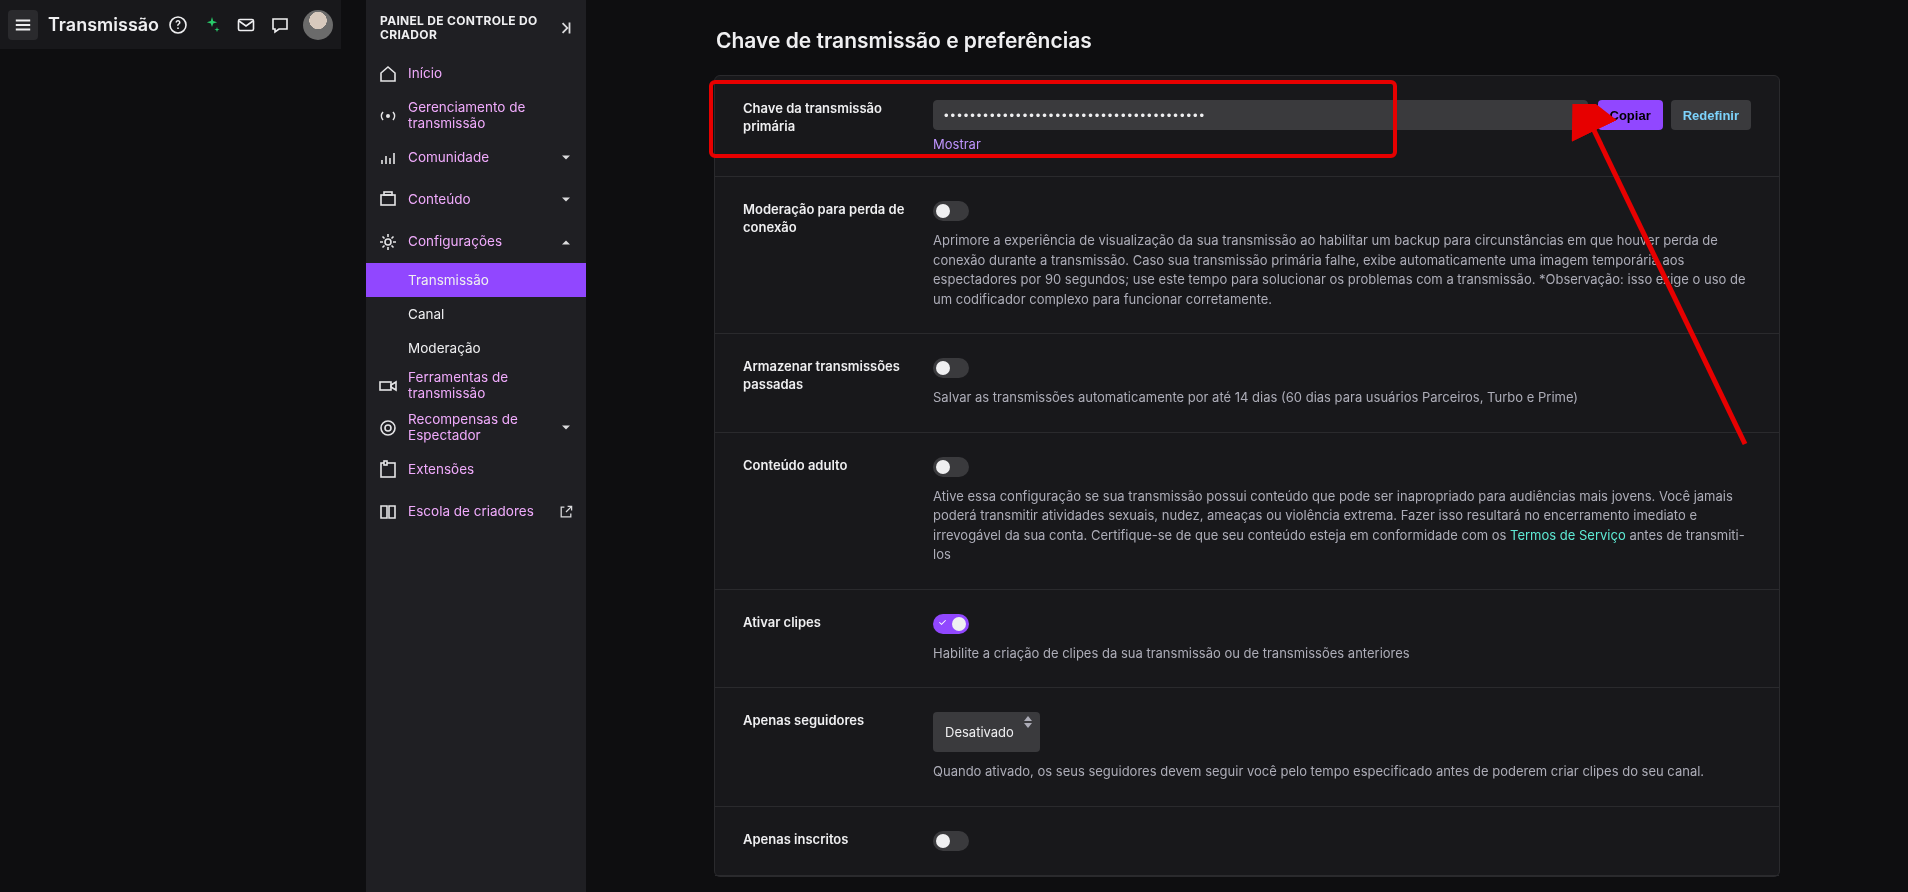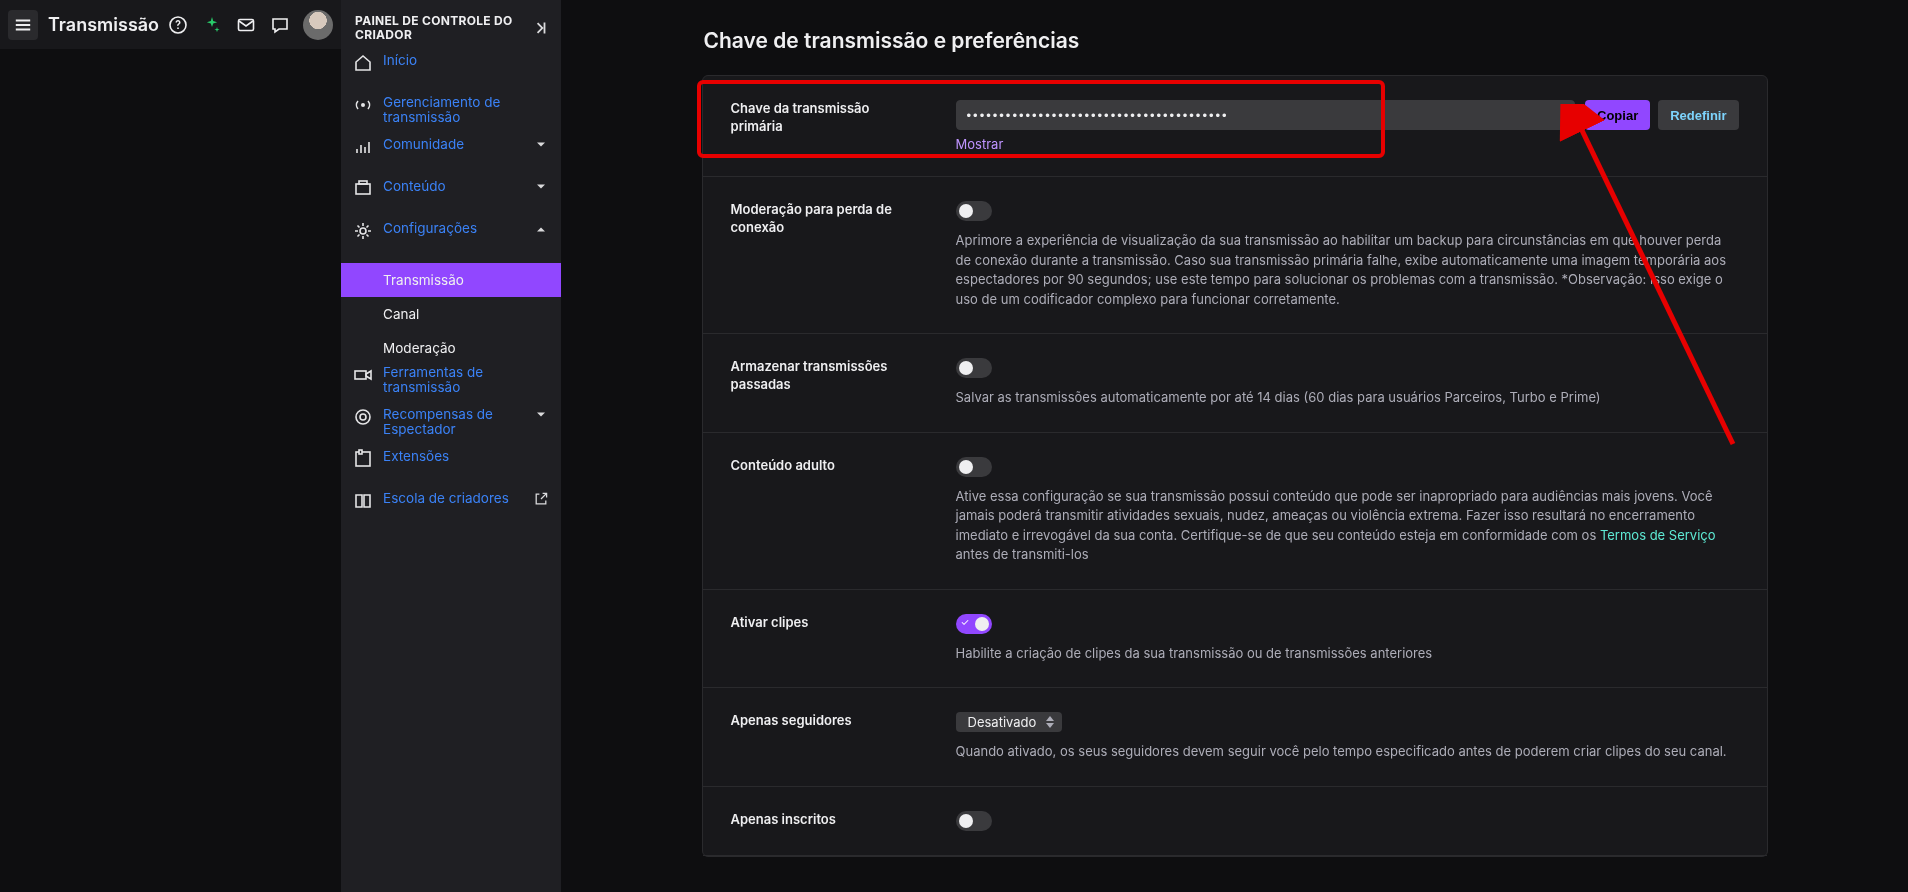--- a/index.html
+++ b/index.html
@@ -8,40 +8,40 @@
 
 
 .topbar { height:50px; background:#18181b; border-bottom:1px solid #0e0e10; display:flex; align-items:center; padding:0 8px; }
 .menu-btn { width:30px; height:30px; border-radius:4px; background:#2a2a2d; display:flex; align-items:center; justify-content:center; cursor:pointer; }
 .topbar h1 { font-size:18px; font-weight:600; margin-left:10px; }
 .topbar .spacer { flex:1; }
 .topbar .icon-btn { width:30px; height:30px; display:flex; align-items:center; justify-content:center; cursor:pointer; border-radius:4px; margin-left:4px; }
 .avatar { width:30px; height:30px; border-radius:50%; background:#8e8e8e; margin-left:8px; cursor:pointer; background-image:radial-gradient(circle at 50% 35%,#d7c9bd 35%,transparent 36%), linear-gradient(#6b6b6b,#6b6b6b); }
 
 
-.body { flex:1; display:flex; min-height:0; }
+.body { flex:1; display:flex; min-height:0;margin-left:25px; }
 .sidebar { width:220px; background:#1f1f23; display:flex; flex-direction:column; padding-top:6px; }
 .side-header { padding:8px 12px 10px 14px; display:flex; align-items:center; justify-content:space-between; }
 .side-header .title { font-size:12px; font-weight:700; letter-spacing:.3px; line-height:1.2; }
 .side-header .collapse-icn { cursor:pointer; opacity:.9; }
-.side-item { display:flex; height:42px; padding:0 12px; cursor:pointer; color:#3b82f6; }
+.side-item { display:flex; align-items:center; height:42px; padding:0 12px; cursor:pointer; color:#f0abfc; }
 .side-item .icn { width:20px; height:20px; margin-right:10px; display:flex; align-items:center; justify-content:center; opacity:.95; }
 .side-item .lbl { flex:1; font-size:13.5px; line-height:1.15; }
 .side-item .chev { opacity:.9; }
 .side-sub { padding-left:42px; height:34px; display:flex; align-items:center; cursor:pointer; font-size:13.5px; }
 .side-sub.active { background:#9147ff; }
 .side-item.external .ext-icn { opacity:.9; }
 
 
 .main { flex:1; overflow:auto; padding:28px 0 40px 0; }
 .main-inner { max-width:1066px; margin:0 auto; }
 .page-title { font-size:21px; font-weight:600; margin:0 0 22px 2px; }
 
 .panel { background:#18181b; border:1px solid #2a2a2d; border-radius:6px; }
-.row { display:flex; padding:24px 28px; border-bottom:1px solid #2a2a2d;gap:35px; }
+.row { display:flex; padding:24px 28px; border-bottom:1px solid #2a2a2d; }
 .row:last-child { border-bottom:none; }
 .row .label-col { width:190px; flex-shrink:0; font-size:13px; font-weight:600; line-height:1.35; padding-right:16px; }
 .row .content-col { flex:1; }
 .desc { color:#adadb8; font-size:13px; line-height:1.5; margin-top:10px; }
 .desc a { color:#5eead4; text-decoration:none; }
 
 
 .key-row .content-col { display:flex; align-items:flex-start; gap:10px; flex-wrap:nowrap; }
 .key-field-wrap { flex:1; }
 .key-input { width:100%; height:30px; background:#3a3a3d; border:1px solid #3a3a3d; border-radius:4px; color:#efeff1; padding:0 10px; font-size:13px; letter-spacing:2px; }
@@ -52,21 +52,21 @@
 .show-link { color:#bf94ff; font-size:13px; margin-top:6px; display:inline-block; cursor:pointer; }
 
 
 .toggle { width:36px; height:20px; border-radius:10px; background:#3a3a3d; position:relative; cursor:pointer; display:inline-block; vertical-align:middle; }
 .toggle .knob { position:absolute; width:14px; height:14px; border-radius:50%; background:#efeff1; top:3px; left:3px; transition:left .15s; }
 .toggle.on { background:#9147ff; }
 .toggle.on .knob { left:19px; }
 .toggle.on::before { content:"✓"; position:absolute; left:5px; top:2px; font-size:10px; color:#fff; }
 
 
-.select { display:inline-flex; align-items:center; height:20px; padding:0 26px 0 12px; background:#3a3a3d; border-radius:4px; position:relative; cursor:pointer; font-size:13px; color:#efeff1; }
+.select { display:inline-flex; align-items:center; height:40px; padding:0 26px 0 12px; background:#3a3a3d; border-radius:4px; position:relative; cursor:pointer; font-size:13px; color:#efeff1; }
 .select::after { content:""; position:absolute; right:8px; top:11px; width:0; height:0; border-left:4px solid transparent; border-right:4px solid transparent; border-top:5px solid #adadb8; }
 .select::before { content:""; position:absolute; right:8px; top:4px; width:0; height:0; border-left:4px solid transparent; border-right:4px solid transparent; border-bottom:5px solid #adadb8; }
 
 
 .annot-box { position:absolute; border:4px solid #e70000; border-radius:6px; pointer-events:none; }
 .annot-arrow { position:absolute; pointer-events:none; }
 
 svg { display:block; }
 </style>
 </head>

